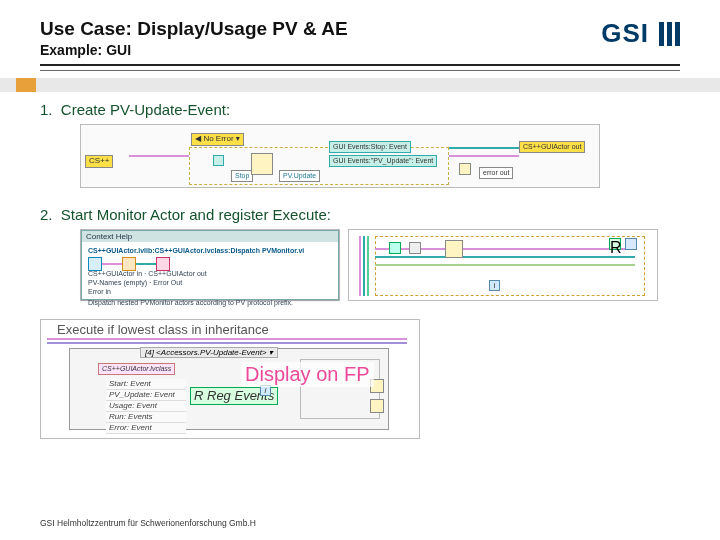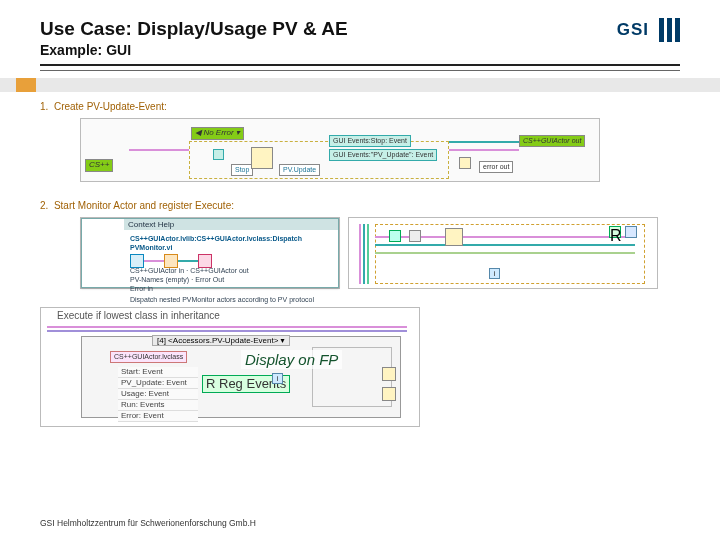--- a/index.html
+++ b/index.html
@@ -36,21 +36,21 @@
   .underline-thin {
     border-bottom: 1px solid #666;
     margin: 4px 40px 0 40px;
   }
   .logo {
     display: flex;
     align-items: center;
     gap: 2px;
   }
   .logo-text {
-    font-size: 17px;
+    font-size: 26px;
     font-weight: 900;
     letter-spacing: 1px;
     color: #003a66;
     font-family: Arial Black, Arial, sans-serif;
   }
   .logo-bars {
     display: flex;
     gap: 3px;
     margin-left: 8px;
   }
@@ -75,22 +75,22 @@
     height: 14px;
     background: #e8a03a;
   }
   .content {
     padding: 30px 40px 0 40px;
   }
   .step {
     margin-bottom: 18px;
   }
   .step-label {
-    font-size: 10px;
-    color: #a16207;
+    font-size: 15px;
+    color: #14532d;
     margin-bottom: 6px;
   }
   
   .diagram {
     border: 1px solid #bbb;
     background: #fafafa;
     position: relative;
   }
   .diagram1 {
     width: 520px;
@@ -121,35 +121,34 @@
   .node {
     position:absolute;
     border:1px solid #888;
     background:#fff;
     font-size:8px;
     color:#333;
     padding:1px 3px;
     line-height:1.1;
     white-space:nowrap;
   }
-  .node.gray { background:#84cc16;font-style:italic; }
+  .node.gray { background:#fde047; }
   .node.yellow { background:#fff4c2; }
   .node.teal { background:#c6efe7; border-color:#3aa; }
   .node.pink { background:#fbe4fb; border-color:#c77; }
   .dashed-box {
     position:absolute;
     border:1px dashed #c9b040;
     background:transparent;
   }
   .help-window {
     border:1px solid #7aa;
     background:#fff;
     position:absolute;
     box-shadow: 0 1px 2px rgba(0,0,0,0.15);
-    padding-left: 42px;
   }
   .help-title {
     background:#cfe3e3;
     font-size:8px;
     padding:1px 4px;
     color:#234;
   }
   .help-body {
     padding:4px 6px;
     font-size:7px;
@@ -164,23 +163,22 @@
   }
   .chip {
     width:14px; height:14px;
     border:1px solid #0a88c0;
     background:#d8eff9;
   }
   .chip.orange { border-color:#d88a1a; background:#fde6c0; }
   .chip.pink { border-color:#c36; background:#fcd8e6; }
   .overlay-label {
     position:absolute;
-    font-style: italic;
-    font-size: 15px;
-    color: #14532d;
+    font-size: 20px;
+    color: #ec4899;
     background: rgba(255,255,255,0.7);
     padding: 1px 4px;
   }
   .event-box {
     position:absolute;
     border:1px solid #999;
     background:#f5f5f5;
   }
   .menu-stack {
     position:absolute;
@@ -229,21 +227,21 @@
 <div class="accent-chip"></div>
 
 <div class="content">
 
   <div class="step">
     <div class="step-label">
       <span>1.</span>
       &nbsp;<span>Create PV-Update-Event:</span>
     </div>
     <div class="diagram diagram1">
-      <span class="node gray" style="left:4px; top:40px;">CS++</span>
+      <span class="node gray" style="left:4px; top:30px;">CS++</span>
       <div class="wire pink" style="left:48px; top:30px; width:60px;"></div>
       <span class="node gray" style="left:110px; top:8px;">◀ <span>No Error</span> ▾</span>
       <div class="dashed-box" style="left:108px; top:22px; width:260px; height:38px;"></div>
       <span class="node teal" style="left:132px; top:30px; width:11px; height:11px;"></span>
       <span class="node" style="left:150px; top:45px; font-size:7px; color:#279;">Stop</span>
       <span class="node yellow" style="left:170px; top:28px; width:22px; height:22px;"></span>
       <span class="node" style="left:198px; top:45px; font-size:7px; color:#279;">PV.Update</span>
       <span class="node teal" style="left:248px; top:16px; font-size:7px;">GUI Events:Stop: Event</span>
       <span class="node teal" style="left:248px; top:30px; font-size:7px;">GUI Events:"PV_Update": Event</span>
       <div class="wire teal" style="left:368px; top:22px; width:70px;"></div>
@@ -293,24 +291,24 @@
         <span class="tiny-icon" style="left:260px; top:8px; background:#d8ffe0;">R</span>
         <span class="tiny-icon" style="left:276px; top:8px; background:#d8e8ff; border-color:#58a;"></span>
         <span class="node" style="left:140px; top:50px; width:11px; height:11px; background:#cfeaff; border-color:#58a; text-align:center; font-size:8px;">i</span>
       </div>
     </div>
   </div>
 
   <div class="step">
     <div class="step3-row">
       <div class="diagram diagram3">
-        <div style="position:absolute; left:4px; top:2px; font-size:10px; color:#555;padding-left:12px;">Execute if lowest class in inheritance</div>
+        <div style="position:absolute; left:4px; top:2px; font-size:13px; color:#555;padding-left:12px;">Execute if lowest class in inheritance</div>
         <div class="wire pink" style="left:6px; top:18px; width:360px;"></div>
         <div class="wire" style="left:6px; top:22px; width:360px; background:#a08fd9;"></div>
-        <div class="event-box" style="left:40px; top:28px; width:320px; height:82px;">
+        <div class="event-box" style="left:28px; top:28px; width:320px; height:82px;font-style:italic;">
           <div style="position:absolute; left:70px; top:-2px; font-size:8px; background:#eaeaea; border:1px solid #aaa; padding:0 4px;">[4] &lt;Accessors.PV-Update-Event&gt; ▾</div>
           <span class="node pink" style="left:28px; top:14px; font-size:7px;">CS++GUIActor.lvclass</span>
           <div class="menu-stack" style="left:36px; top:30px; width:80px;">
             <div>Start: Event</div>
             <div>PV_Update: Event</div>
             <div>Usage: Event</div>
             <div>Run: Events</div>
             <div>Error: Event</div>
           </div>
           <span class="node" style="left:120px; top:38px; background:#d8ffe0; border-color:#0a5; font-size:13px;">R Reg Events</span>

